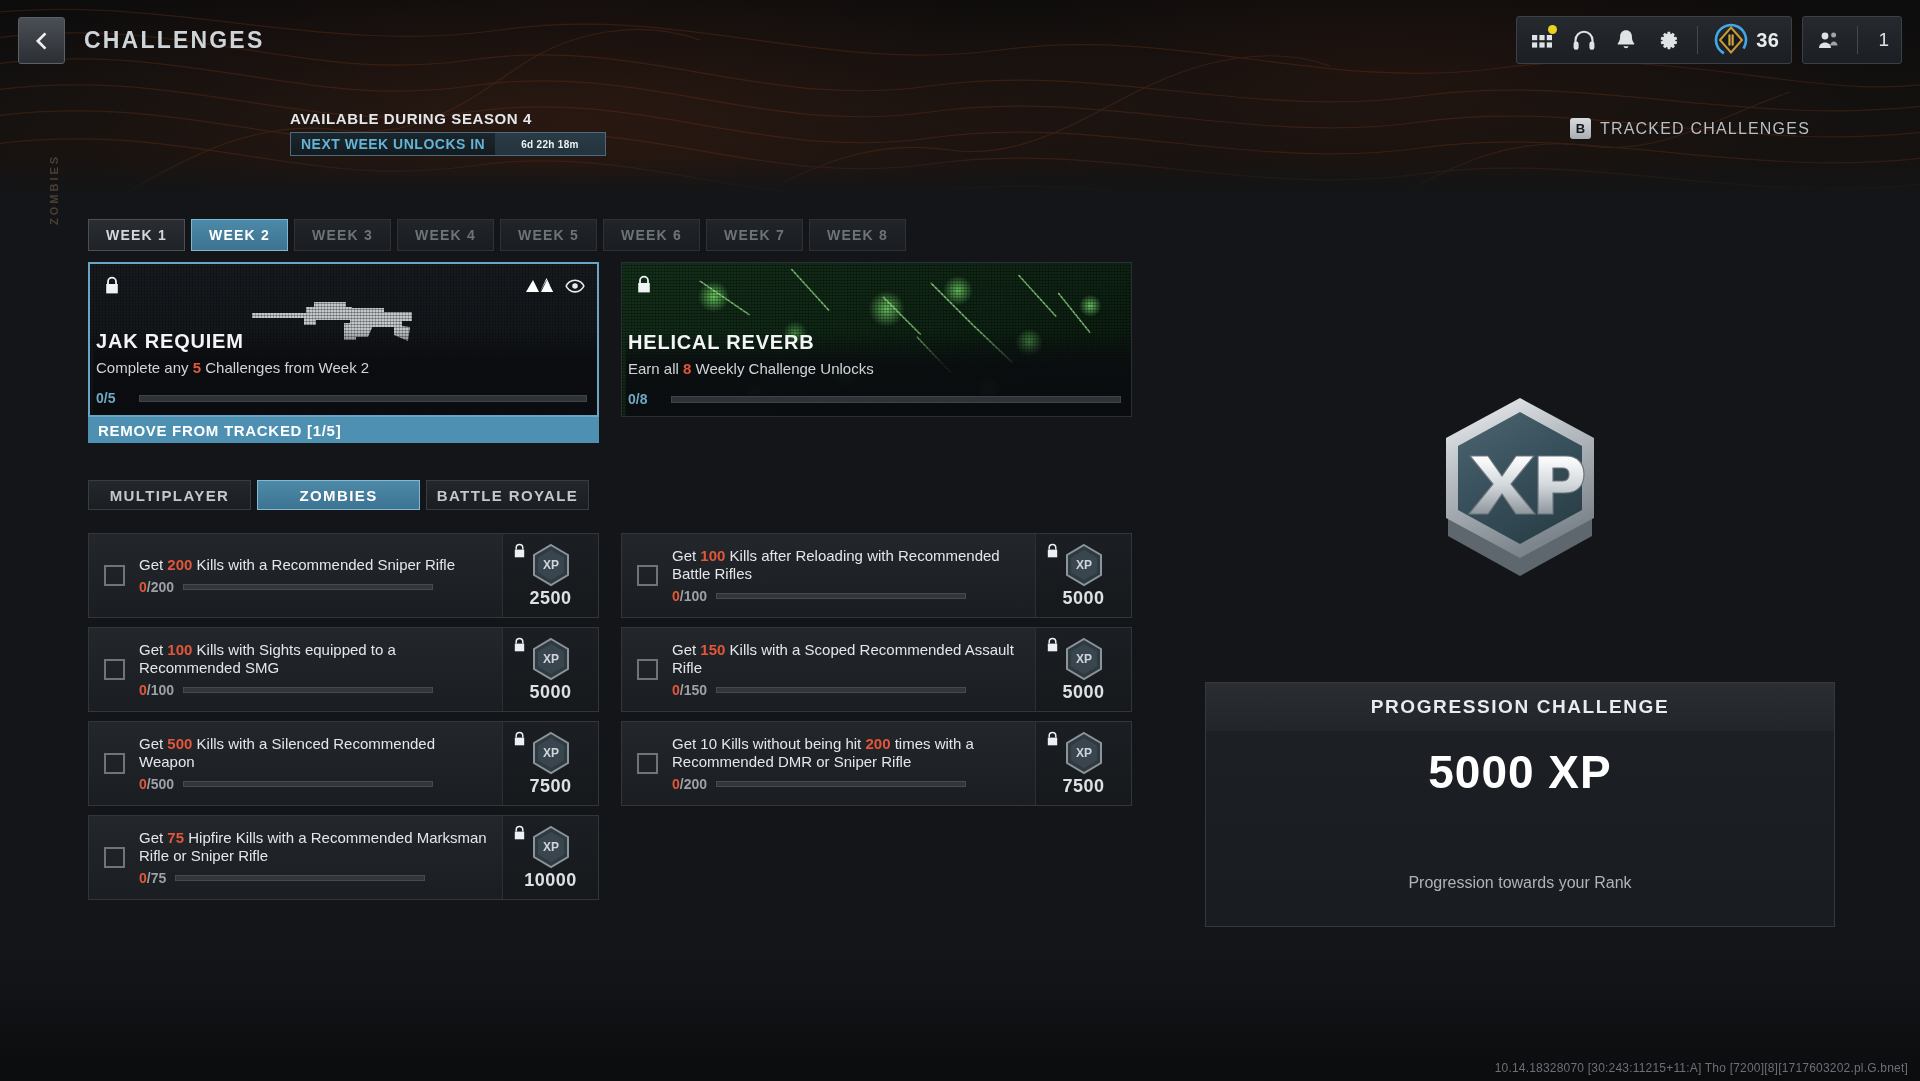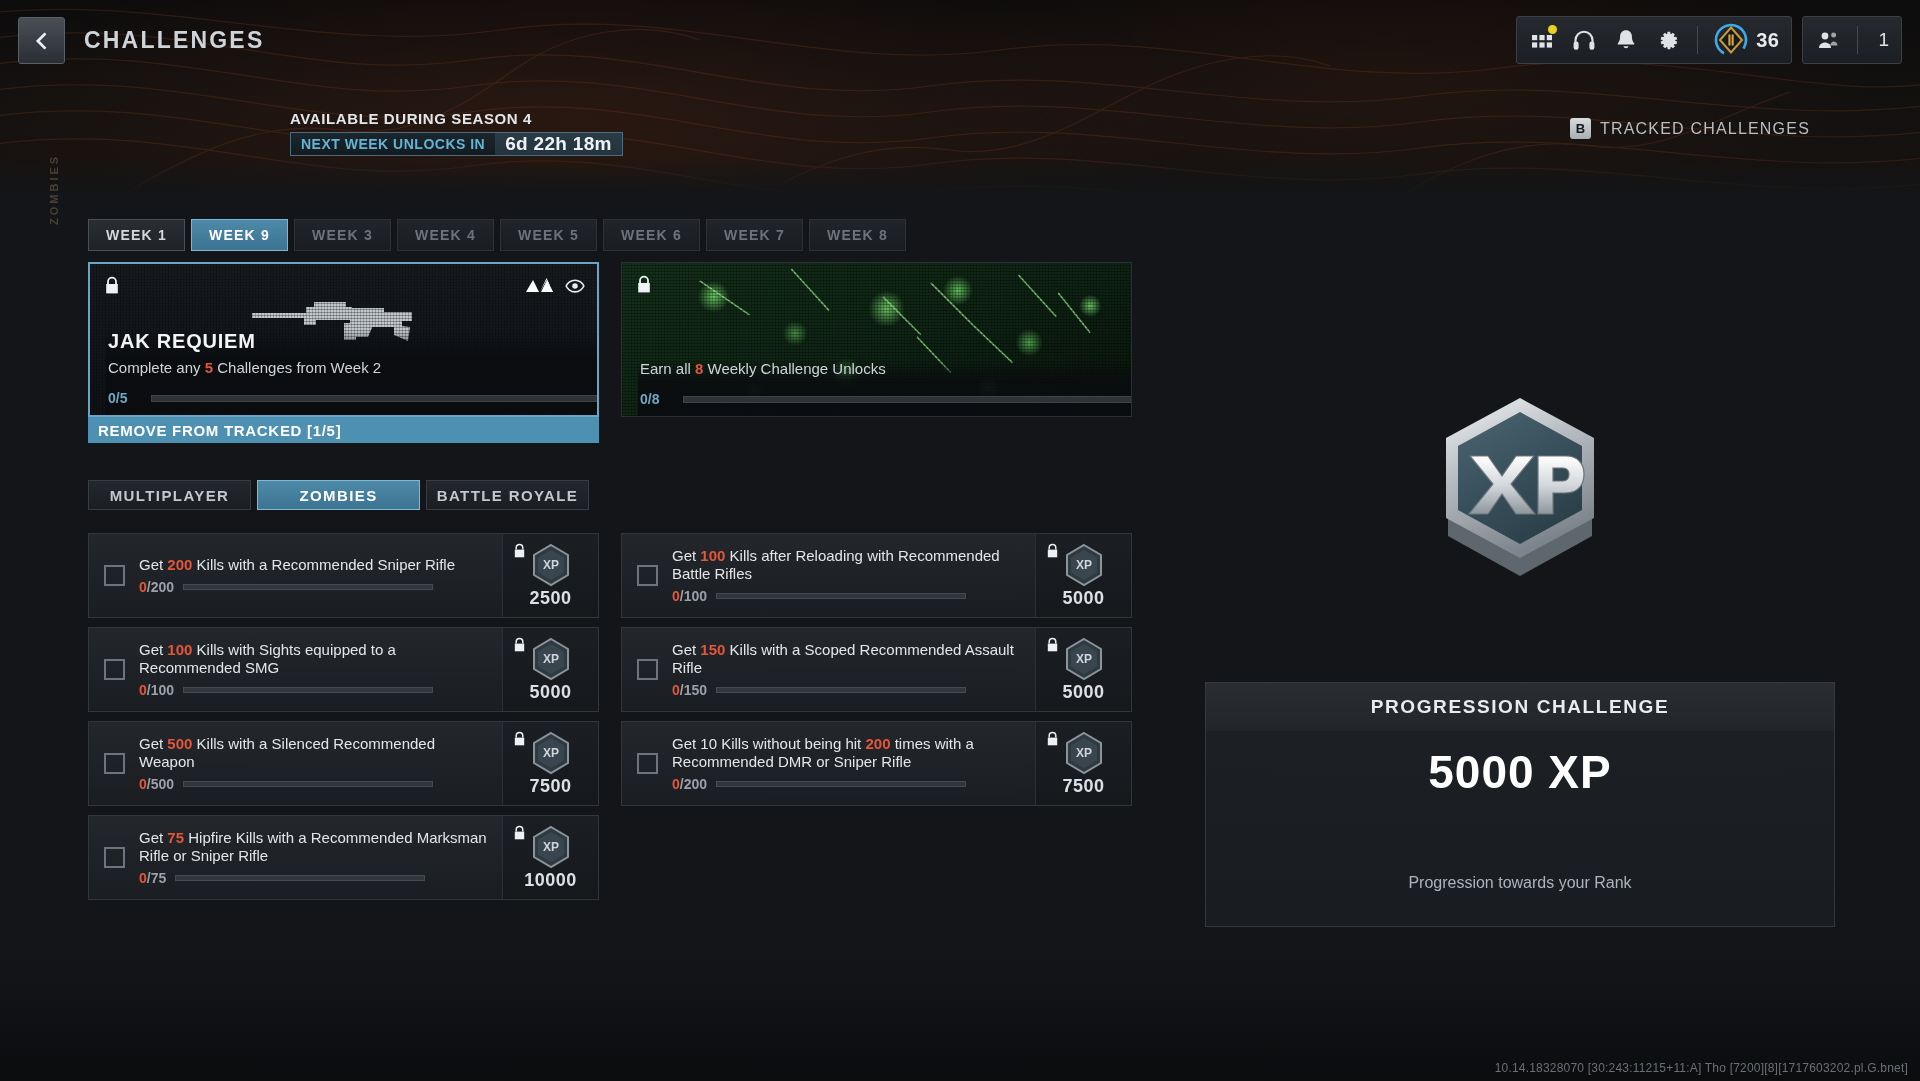--- a/index.html
+++ b/index.html
@@ -82,22 +82,22 @@
     position:absolute; left:290px; top:32px;
     display:flex; align-items:stretch; height:24px;
     border:1px solid #4c6b7c;
     background:linear-gradient(180deg,#1b262c,#131b20);
   }
   .timer-lbl {
     display:flex; align-items:center; padding:0 10px;
     font-size:14px; font-weight:700; letter-spacing:.5px; color:#63b4d6;
   }
   .timer-val {
-    display:flex; align-items:center; padding:0 10px;
-    font-size:19px; font-weight:700; letter-spacing:.3px; color:#eef2f4;
+    display:flex; align-items:center; padding:0 26px;
+    font-size:10px; font-weight:700; letter-spacing:.3px; color:#eef2f4;
     background:rgba(75,110,130,.30);
   }
   .tracked {
     position:absolute; right:110px; top:18px;
     display:flex; align-items:center; gap:9px; cursor:pointer;
   }
   .key-badge {
     width:21px; height:21px; border-radius:3px;
     background:linear-gradient(180deg,#d7dbde,#a9aeb3);
     color:#14171a; font-size:13px; font-weight:800;
@@ -152,21 +152,21 @@
   .art-lines { position:absolute; inset:0; }
   .scan {
     position:absolute; inset:0; pointer-events:none;
     background:repeating-linear-gradient(0deg, rgba(0,0,0,.30) 0 1px, transparent 1px 3px),
                repeating-linear-gradient(90deg, rgba(0,0,0,.22) 0 1px, transparent 1px 3px);
   }
   .gun-svg { position:absolute; left:50%; top:26px; transform:translateX(-50%); }
   .lock-sm { position:absolute; left:14px; top:12px; width:16px; height:19px; }
   .rcard-badges { position:absolute; right:12px; top:12px; display:flex; align-items:center; gap:9px; }
   .rcard-body {
-    position:absolute; left:16px; bottom:0; width:100%;
+    position:absolute; left:4px; bottom:0; width:100%;
     padding:0 14px 9px 2px;
     background:linear-gradient(180deg, rgba(10,12,15,0) 0%, rgba(10,12,15,.88) 38%, rgba(10,12,15,.96) 100%);
   }
   .rcard-name { font-size:20px; font-weight:700; letter-spacing:.8px; color:#f2f4f6; margin-bottom:6px; }
   .rcard-desc { font-size:15px; color:#cfd4d8; margin-bottom:14px; }
   .hl { color:#e2563a; font-weight:700; }
   .prog-line { display:flex; align-items:center; gap:9px; }
   .prog-txt { font-size:14px; color:#6fa8c4; font-weight:700; min-width:34px; }
   .bar { flex:1; height:7px; background:#2e3338; border:1px solid #3e444a; position:relative; }
   .bar > i { display:block; height:100%; background:#8fa3ae; width:0%; }
@@ -356,21 +356,21 @@
       <span class="timer-val">6d 22h 18m</span>
     </div>
     <div class="tracked">
       <span class="key-badge">B</span>
       <span class="tracked-lbl">TRACKED CHALLENGES</span>
     </div>
   </div>
 
   <div class="weeks" id="week-tabs">
       <div class="wtab unlocked">WEEK 1</div>
-      <div class="wtab active">WEEK 9</div>
+      <div class="wtab active">WEEK 2</div>
       <div class="wtab">WEEK 3</div>
       <div class="wtab">WEEK 4</div>
       <div class="wtab">WEEK 5</div>
       <div class="wtab">WEEK 6</div>
       <div class="wtab">WEEK 7</div>
       <div class="wtab">WEEK 8</div>
     </div>
 
   <div class="reward-row">
 
@@ -439,20 +439,21 @@
               <line x1="352" y1="62" x2="392" y2="100"></line>
             </g>
           </svg>
           <div class="scan"></div>
         </div>
         <svg class="lock-sm" viewBox="0 0 16 19">
           <path d="M4 8V5.6a4 4 0 0 1 8 0V8" fill="none" stroke="#f0f3f5" stroke-width="1.8"></path>
           <rect x="2.2" y="8" width="11.6" height="9.4" fill="#f0f3f5"></rect>
         </svg>
         <div class="rcard-body">
+          <div class="rcard-name">HELICAL REVERB</div>
           <div class="rcard-desc">
             <span>Earn all </span><span class="hl">8</span><span> Weekly Challenge Unlocks</span>
           </div>
           <div class="prog-line">
             <span class="prog-txt">0/8</span>
             <span class="bar">
                 <i style="width: 0%;"></i>
               </span>
           </div>
         </div>

